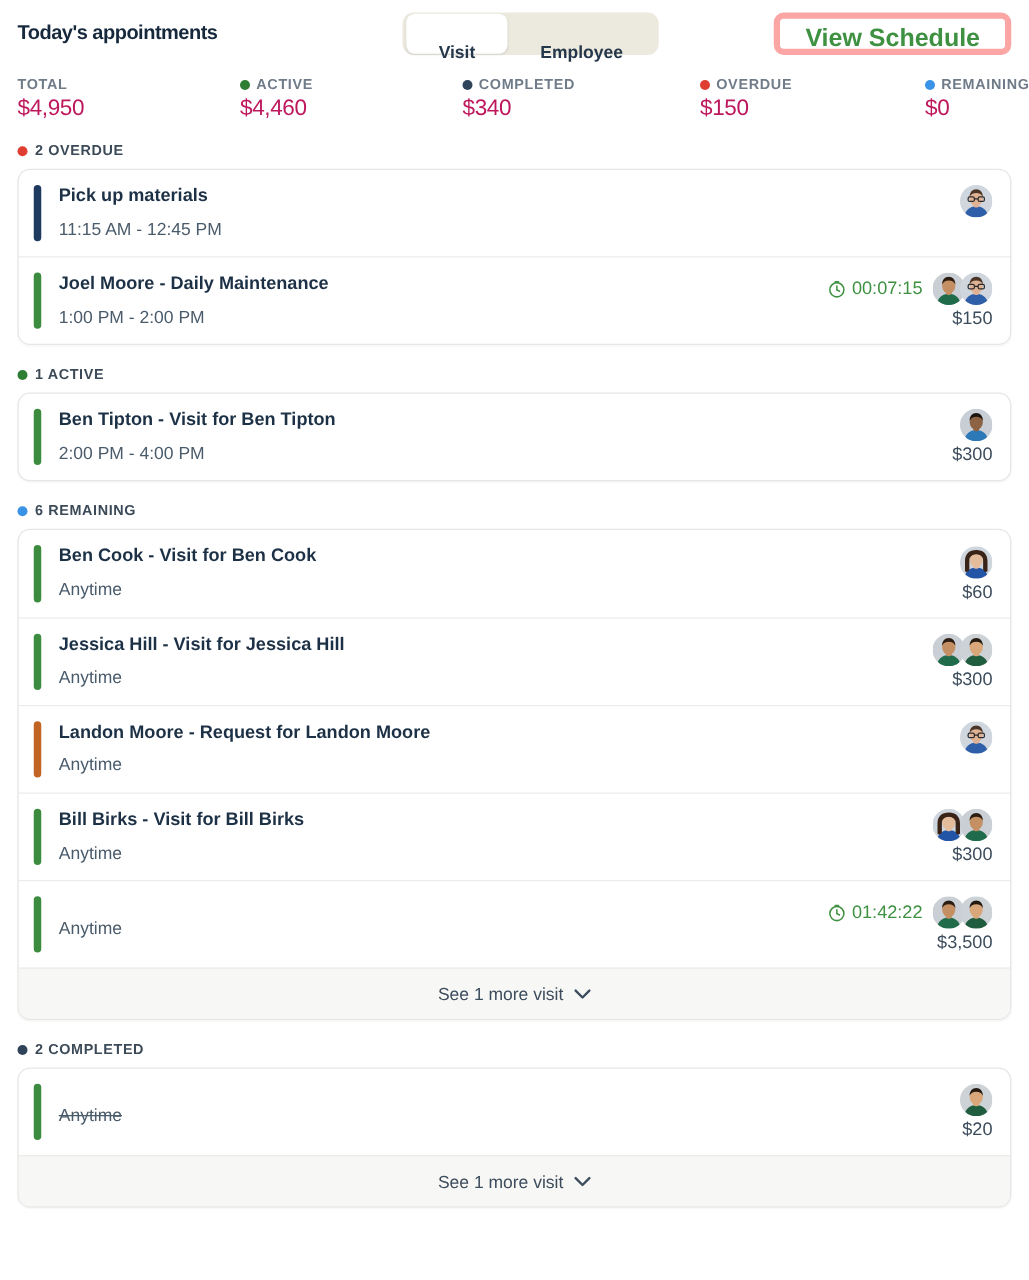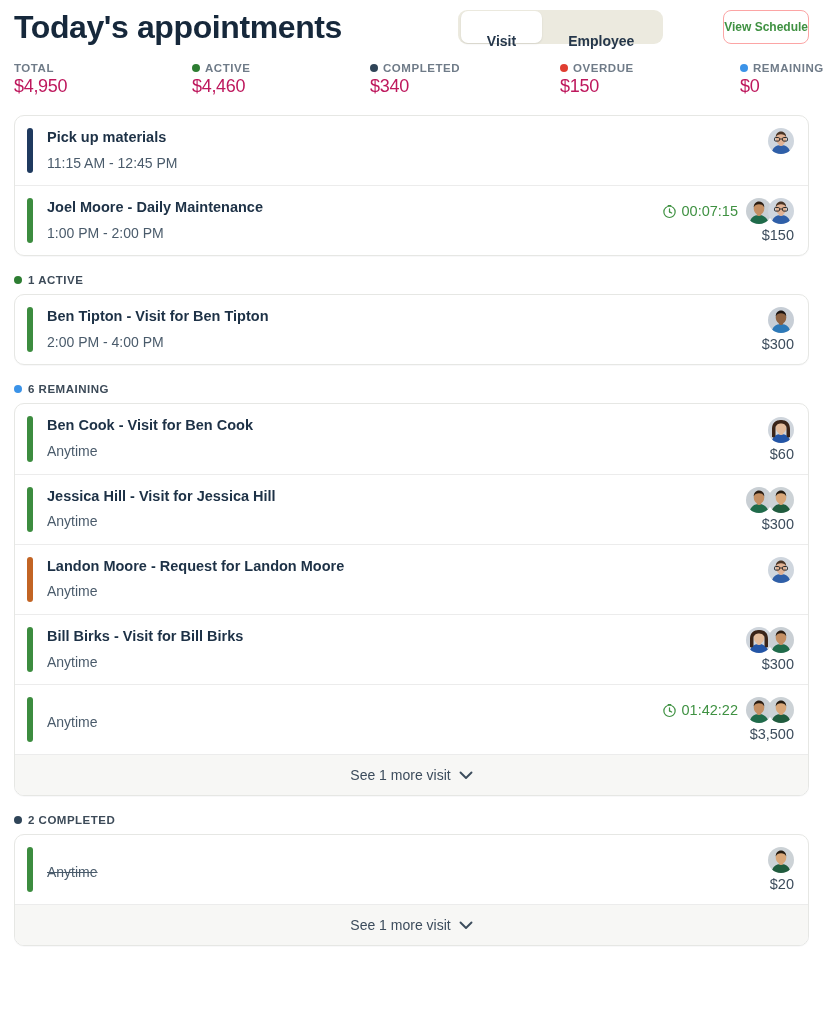--- a/index.html
+++ b/index.html
@@ -11,39 +11,39 @@
     overflow: hidden;
   }
   .page { width: 823px; height: 1024px; position: relative; padding: 0 14px; }
 
   
   .header {
     display: flex; align-items: center; justify-content: space-between;
     height: 50px; padding-top: 4px;
   }
   .page-title {
-    font-size: 32px; font-weight: 700; letter-spacing: -0.4px;
+    font-size: 16px; font-weight: 700; letter-spacing: -0.4px;
     color: #16283b; white-space: nowrap;
   }
   .seg-toggle {
     display: flex; align-items: center;
     background: #eceadf; border-radius: 9px; padding: 3px;
     height: 34px; margin-left: 56px;
   }
   .seg-btn {
     font-size: 14px; font-weight: 700; color: #25374b;
     padding: 16px 26px; height: 28px; line-height: 28px;
     border-radius: 7px; background: transparent; border: none;
     cursor: pointer; font-family: inherit; white-space: nowrap;
   }
   .seg-btn.selected { background: #ffffff; box-shadow: 0 1px 2px rgba(0,0,0,.10); }
   .view-schedule {
-    font-size: 12px; font-weight: 700; color: #3f9142;
-    border: 1px solid #fca5a5; background: #fff; border-radius: 8px;
-    padding: 0 0; height: 34px; line-height: 32px; cursor: pointer;
+    font-size: 20px; font-weight: 700; color: #3f9142;
+    border: 5px solid #fca5a5; background: #fff; border-radius: 8px;
+    padding: 0 20px; height: 34px; line-height: 32px; cursor: pointer;
     font-family: inherit; white-space: nowrap;
   }
 
   
   .stats { display: flex; margin-top: 12px; }
   .stat { flex: 0 0 auto; }
   .stat-label {
     display: flex; align-items: center; gap: 5px;
     font-size: 11.5px; font-weight: 700; letter-spacing: .55px;
     color: #6f7b88; text-transform: uppercase; white-space: nowrap;
@@ -149,20 +149,24 @@
         <div class="stat-label">
           <span class="dot" style="background:#3b93e8"></span>
           <span>REMAINING</span>
         </div>
         <div class="stat-value">$0</div>
       </div>
     </div>
 
   <div id="sections">
       <div class="section">
+        <div class="section-head">
+          <span class="dot" style="background:#e03e31"></span>
+          <span>2 OVERDUE</span>
+        </div>
         <div class="card">
           <div class="row">
             <span class="accent" style="background:#1f3a5f"></span>
             <div class="row-main">
               <div class="row-title">Pick up materials</div>
               <div class="row-sub">11:15 AM - 12:45 PM</div>
             </div>
             <div class="row-right">
               <div class="right-top">
                 <span class="avatars">

